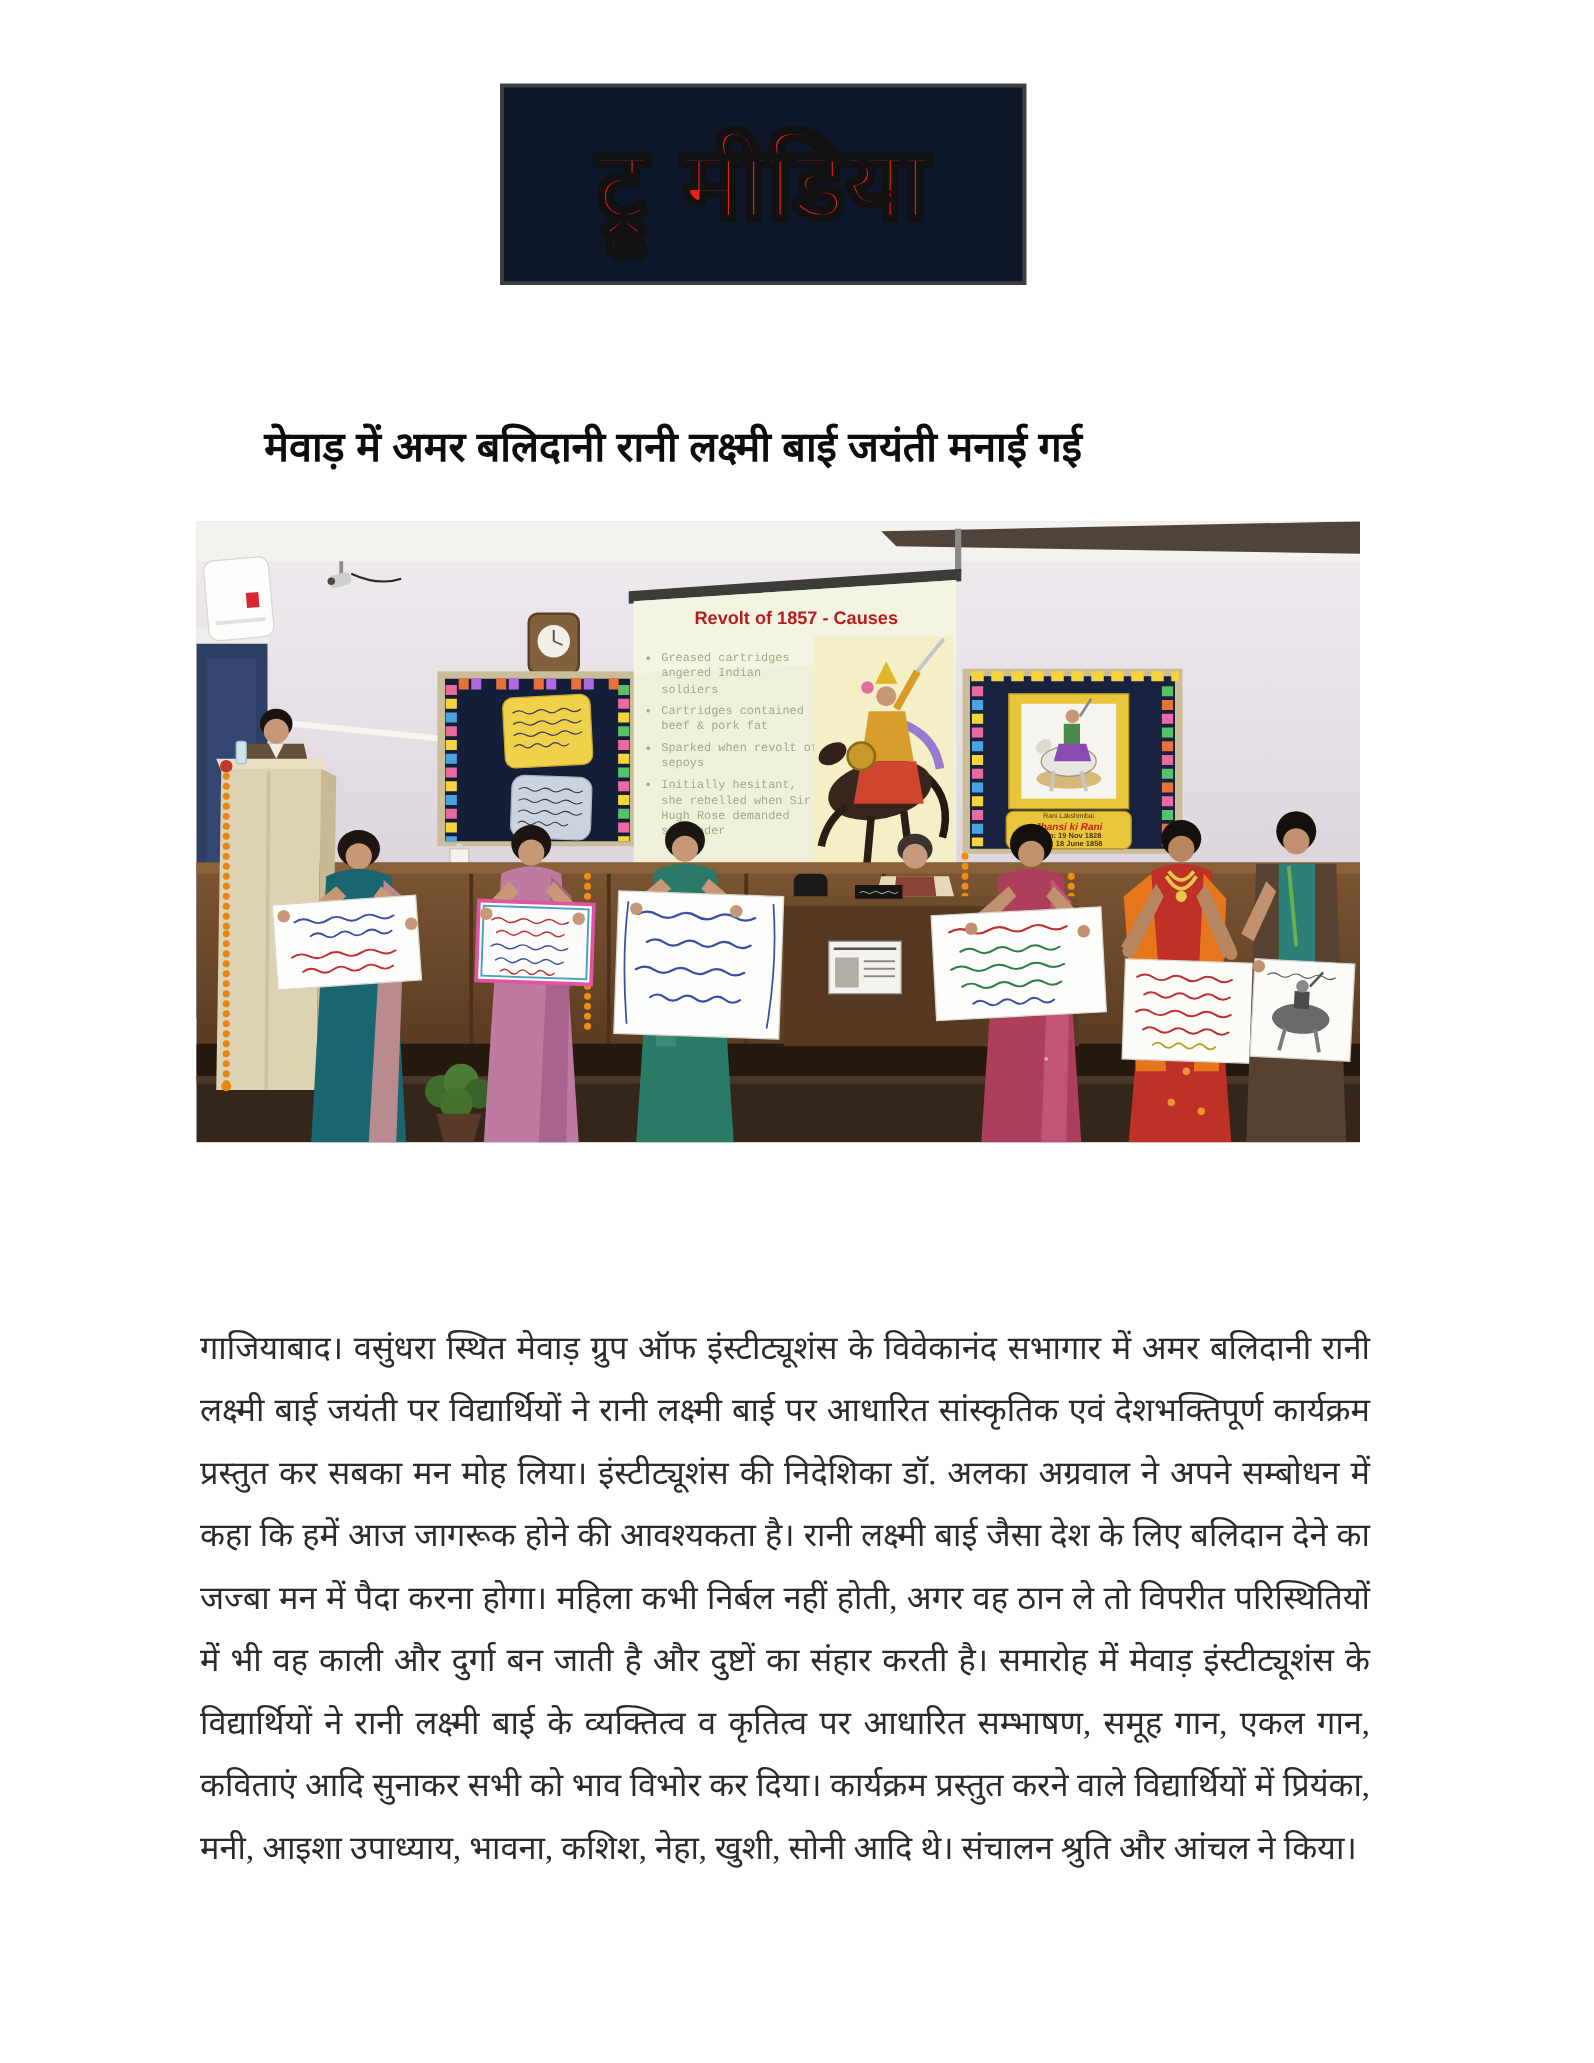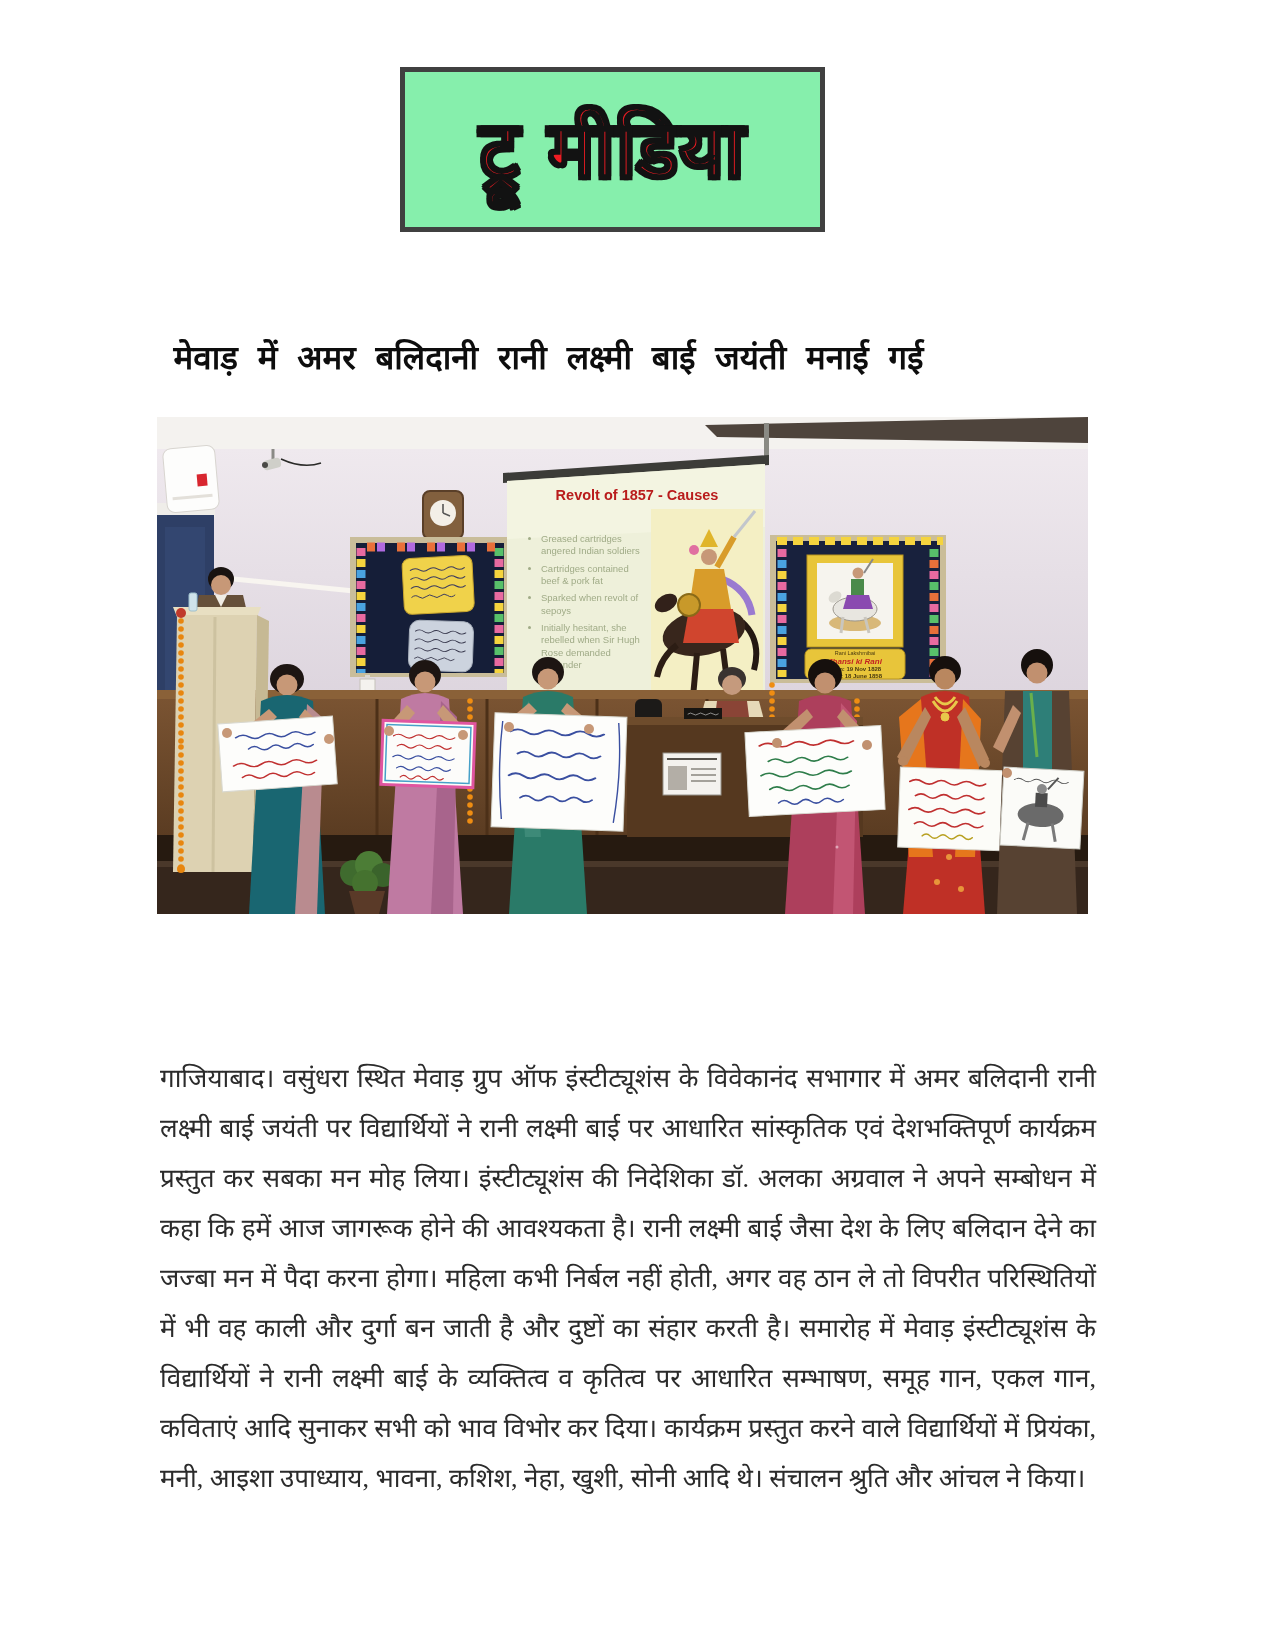--- a/index.html
+++ b/index.html
@@ -2,57 +2,57 @@
 <html><head>
 <meta charset="utf-8">
 <style>
   html,body{margin:0;padding:0;background:#ffffff;}
   body{width:1275px;height:1650px;position:relative;overflow:hidden;
        font-family:"Liberation Sans","DejaVu Sans",sans-serif;}
   .page{position:absolute;inset:0;background:#fff;}
 
   .masthead-box{
     position:absolute;left:400px;top:67px;width:415px;height:155px;
-    background:#86efac;border:5px solid #404040;
+    background:#0f172a;border:3px solid #404040;
     display:flex;align-items:center;justify-content:center;
   }
   .masthead-logo{
     font-family:"DejaVu Sans",sans-serif;
     font-size:78px;font-weight:bold;color:#ee1c23;line-height:1;
     -webkit-text-stroke:3px #121212;
     text-shadow:2px 2px 0 #121212,-2px -2px 0 #121212,2px -2px 0 #121212,-2px 2px 0 #121212;
     letter-spacing:1px;white-space:nowrap;
   }
   .dateline{
     position:absolute;top:240px;left:0;width:1071px;
     text-align:right;font-size:17.5px;color:#1c1c1c;
   }
   .dateline .src{font-weight:bold;}
   .headline{
-    position:absolute;top:334px;left:16px;width:1065px;margin:0;
+    position:absolute;top:334px;left:6px;width:1065px;margin:0;
     text-align:center;font-size:33px;font-weight:bold;color:#0d0d0d;
-    font-family:Liberation Mono, monospace;
+    font-family:Liberation Sans, sans-serif;
   }
   .photo-wrap{
     position:absolute;left:157px;top:417px;width:931px;height:497px;
     overflow:hidden;background:#e7e0e8;
   }
   .photo-wrap svg{display:block;}
   .article-body{
     position:absolute;left:148px;top:1042px;width:936px;margin:12px;
     font-family:"Liberation Serif","DejaVu Serif",serif;
     font-size:26px;line-height:50px;color:#2b2b2b;
     text-align:justify;
   }
   .slide-title{
     font-family:"Liberation Sans","DejaVu Sans",sans-serif;
     font-size:14.5px;font-weight:bold;color:#b91c1c;text-align:center;
   }
-  .slide-bullets{margin:12px;padding-left:12px;
-    font-family:Liberation Sans, sans-serif;
+  .slide-bullets{margin:0;padding-left:12px;
+    font-family:Liberation Mono, monospace;
     font-size:9.5px;line-height:1.3;color:#a0ab87;}
   .slide-bullets li{margin-bottom:5px;}
   .poster-label{font-family:"Liberation Sans","DejaVu Sans",sans-serif;
     font-size:6.5px;line-height:1.2;text-align:center;color:#4a3a10;}
   .poster-label .l1{font-size:5.5px;}
   .poster-label .l2{color:#c42222;font-weight:bold;font-style:italic;font-size:8px;}
   .poster-label .l3,.poster-label .l4{font-weight:bold;font-size:6px;}
 </style>
 </head>
 <body>

